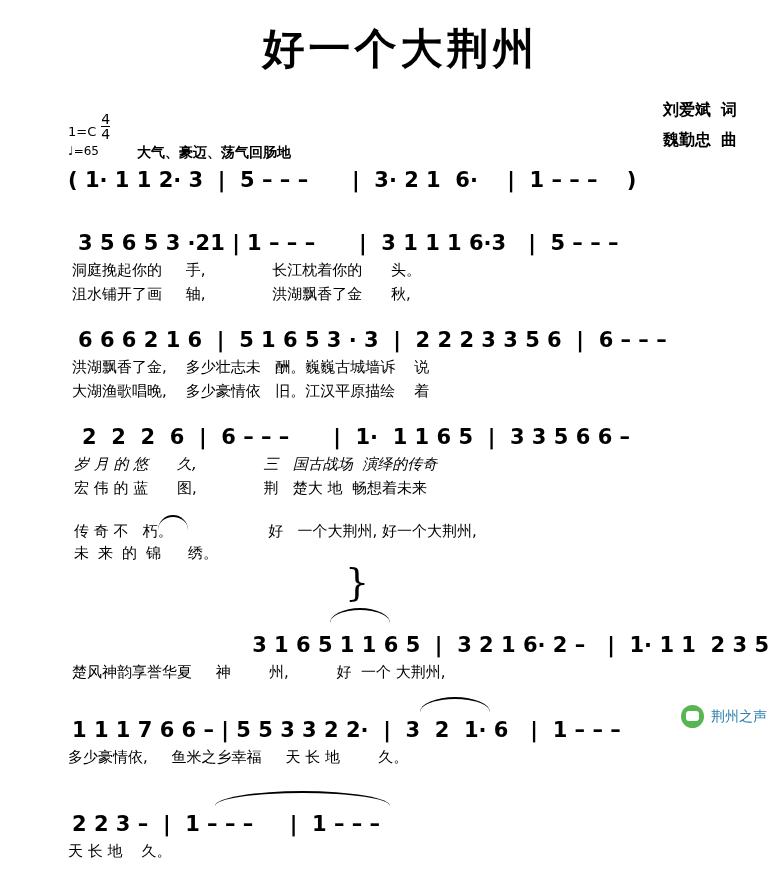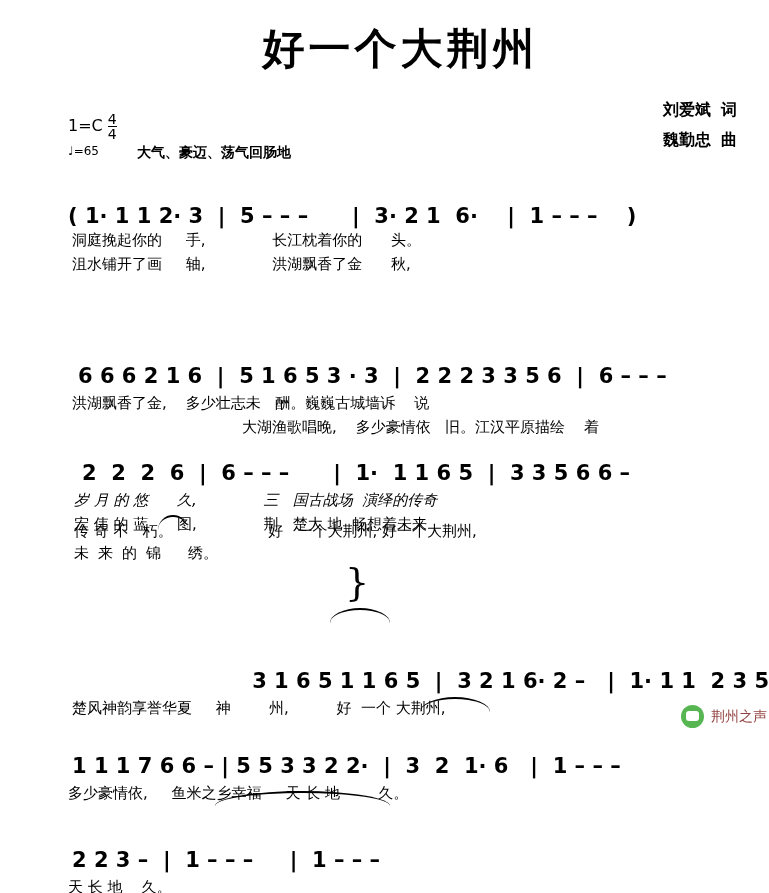--- a/index.html
+++ b/index.html
@@ -40,21 +40,21 @@
   
   .keyblock{
     position:absolute;
     left:68px;
     top:112px;
     font-family:"DejaVu Sans", sans-serif;
     font-size:13px;
     line-height:1.25;
   }
   .keyrow{display:flex;align-items:flex-start;}
-  .keysig{font-size:16px;margin-top:4px;}
+  .keysig{font-size:13px;margin-top:12px;}
   .meter{
     display:inline-block;
     margin-left:5px;
     text-align:center;
     font-size:14px;
     line-height:1.0;
   }
   .meter .num{display:block;}
   .meter .den{display:block;border-top:1px solid #000;}
   .tempo{margin-top:3px;font-size:12px;}
@@ -76,21 +76,20 @@
     width:769px;
   }
   .notes{
     font-family:"DejaVu Sans", sans-serif;
     font-weight:bold;
     font-size:21px;
     white-space:pre;
     letter-spacing:0px;
     height:30px;
     line-height:30px;
-    margin-top:36px;
   }
   .lyric{
     font-family:"DejaVu Sans", sans-serif;
     font-size:15px;
     white-space:pre;
     height:24px;
     line-height:24px;
   }
   .lyric2{
     font-family:"DejaVu Sans", sans-serif;
@@ -136,21 +135,21 @@
   .badge .logo::after{
     content:"";
     position:absolute;left:5px;top:6px;
     width:13px;height:10px;
     background:#fff;
     border-radius:3px;
   }
   .badge .btxt{
     font-family:"DejaVu Sans", sans-serif;
     font-size:14px;
-    color:#7f1d1d;
+    color:#0369a1;
   }
 </style>
 </head>
 <body>
 
 <div class="sheet">
 
   <div class="title">好一个大荆州</div>
 
   <div class="credits">
@@ -173,28 +172,29 @@
     <div class="tempo">♩=65</div>
   </div>
 
   <div class="expression">大气、豪迈、荡气回肠地</div>
 
   <div class="system" style="top:165px;">
     <div class="notes" style="padding-left:68px;">( 1· 1 1 2· 3  |  5 – – –      |  3· 2 1  6·    |  1 – – –    )</div>
   </div>
 
   <div class="system" style="top:228px;">
+    <div class="notes" style="padding-left:78px;">3 5 6 5 3 ·21 | 1 – – –      |  3 1 1 1 6·3   |  5 – – –</div>
     <div class="lyric" style="padding-left:72px;">洞庭挽起你的     手,              长江枕着你的      头。</div>
     <div class="lyric2" style="padding-left:72px;">沮水铺开了画     轴,              洪湖飘香了金      秋,</div>
   </div>
 
   <div class="system" style="top:325px;">
     <div class="notes" style="padding-left:78px;">6 6 6 2 1 6  |  5 1 6 5 3 · 3  |  2 2 2 3 3 5 6  |  6 – – –</div>
     <div class="lyric" style="padding-left:72px;">洪湖飘香了金,    多少壮志未   酬。巍巍古城墙诉    说</div>
-    <div class="lyric2" style="padding-left:72px;text-align:center;">大湖渔歌唱晚,    多少豪情依   旧。江汉平原描绘    着</div>
+    <div class="lyric2" style="padding-left:72px;">大湖渔歌唱晚,    多少豪情依   旧。江汉平原描绘    着</div>
   </div>
 
   <div class="system" style="top:422px;">
     <div class="notes" style="padding-left:82px;">2  2  2  6  |  6 – – –      |  1·  1 1 6 5  |  3 3 5 6 6 –</div>
     <div class="lyric" style="padding-left:74px;font-style:italic;">岁 月 的 悠      久,              三   国古战场  演绎的传奇</div>
     <div class="lyric2" style="padding-left:74px;">宏 伟 的 蓝      图,              荆   楚大 地  畅想着未来</div>
   </div>
 
   <div class="system" style="top:519px;">
     <div class="lyric" style="padding-left:74px;">传 奇 不   朽。                    好   一个大荆州, 好一个大荆州,</div>

